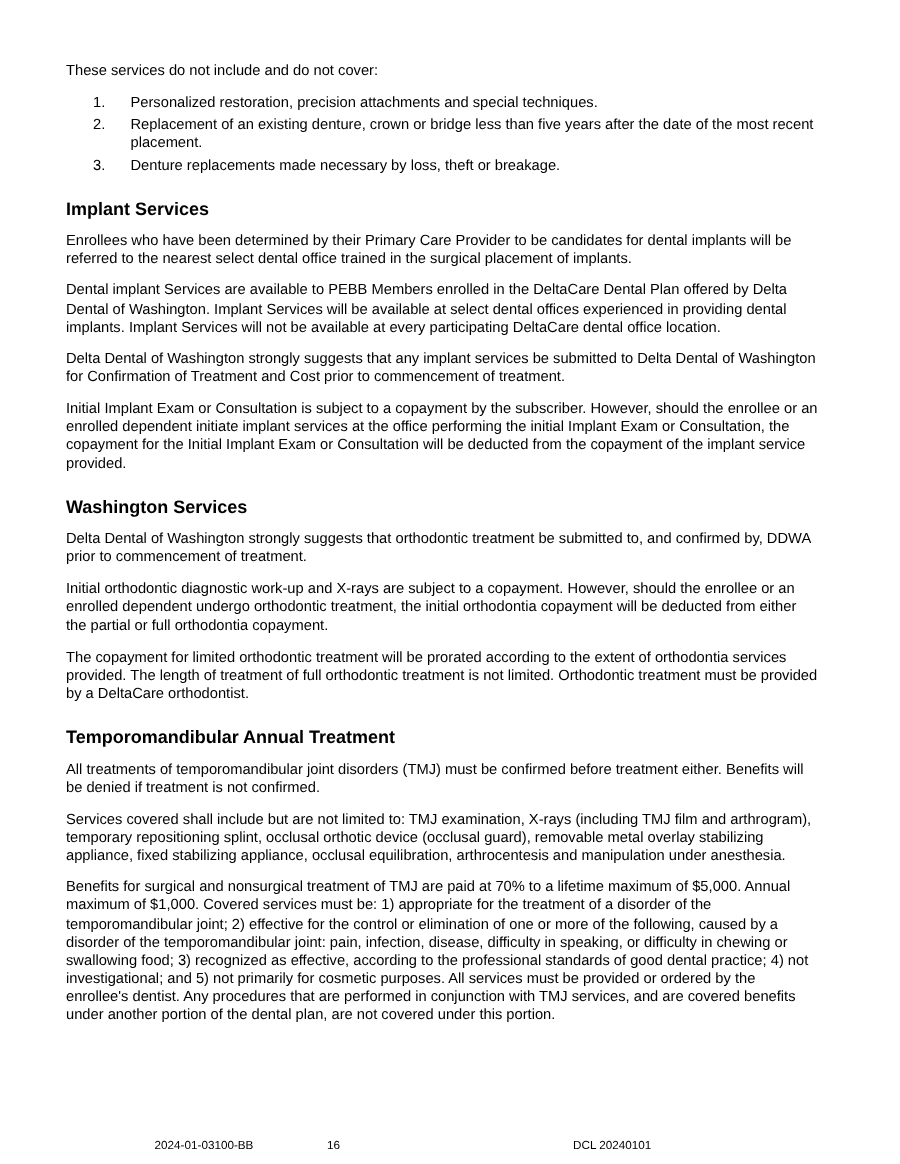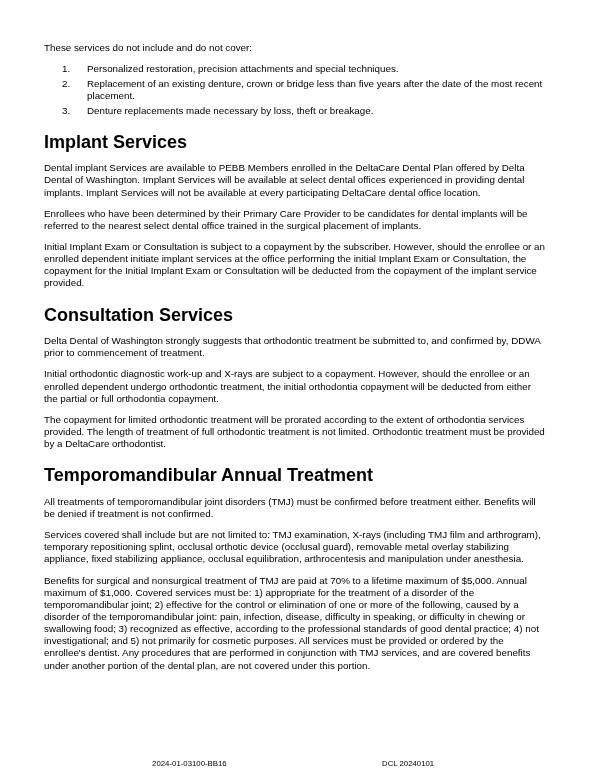--- a/index.html
+++ b/index.html
@@ -36,36 +36,36 @@
   }
   .num-item .num {
     flex: none;
     width: 25px;
     margin-left: 18px;
   }
   .num-item .txt {
     flex: 1;
   }
   h2 {
-    font-size: 18px;
+    font-size: 12px;
     font-weight: bold;
     margin: 15px 0 9px 0;
     line-height: 1.2;
   }
   section { margin: 0; padding: 0; }
   .footer {
     position: absolute;
     left: 54px;
     right: 54px;
     bottom: 8px;
     display: flex;
     font-size: 7.8px;
     line-height: 1;
   }
-  .footer .f-left  { flex: 1; text-align: right; }
+  .footer .f-left  { flex: 1; text-align: center; }
   .footer .f-center{ flex: 1; text-align: left; }
   .footer .f-right { flex: 1; text-align: left; }
 </style>
 </head>
 <body>
 
 <div class="content">
 
   <p class="intro">These services do not include and do not cover:</p>
 
@@ -79,27 +79,28 @@
       <span class="txt">Replacement of an existing denture, crown or bridge less than five years after the date of the most recent placement.</span>
     </div>
     <div class="num-item">
       <span class="num">3.</span>
       <span class="txt">Denture replacements made necessary by loss, theft or breakage.</span>
     </div>
   </div>
 
   <section>
     <h2>Implant Services</h2>
+    <p>Enrollees who have been determined by their Primary Care Provider to be candidates for dental implants will be referred to the nearest select dental office trained in the surgical placement of implants.</p>
     <p>Dental implant Services are available to PEBB Members enrolled in the DeltaCare Dental Plan offered by Delta Dental of Washington. Implant Services will be available at select dental offices experienced in providing dental implants. Implant Services will not be available at every participating DeltaCare dental office location.</p>
-    <p>Enrollees who have been determined by their Primary Care Provider to be candidates for dental implants will be referred to the nearest select dental office trained in the surgical placement of implants.</p>
+    <p>Delta Dental of Washington strongly suggests that any implant services be submitted to Delta Dental of Washington for Confirmation of Treatment and Cost prior to commencement of treatment.</p>
     <p>Initial Implant Exam or Consultation is subject to a copayment by the subscriber. However, should the enrollee or an enrolled dependent initiate implant services at the office performing the initial Implant Exam or Consultation, the copayment for the Initial Implant Exam or Consultation will be deducted from the copayment of the implant service provided.</p>
   </section>
 
   <section>
-    <h2>Consultation Services</h2>
+    <h2>Washington Services</h2>
     <p>Delta Dental of Washington strongly suggests that orthodontic treatment be submitted to, and confirmed by, DDWA prior to commencement of treatment.</p>
     <p>Initial orthodontic diagnostic work-up and X-rays are subject to a copayment. However, should the enrollee or an enrolled dependent undergo orthodontic treatment, the initial orthodontia copayment will be deducted from either the partial or full orthodontia copayment.</p>
     <p>The copayment for limited orthodontic treatment will be prorated according to the extent of orthodontia services provided. The length of treatment of full orthodontic treatment is not limited. Orthodontic treatment must be provided by a DeltaCare orthodontist.</p>
   </section>
 
   <section>
     <h2>Temporomandibular Annual Treatment</h2>
     <p>All treatments of temporomandibular joint disorders (TMJ) must be confirmed before treatment either. Benefits will be denied if treatment is not confirmed.</p>
     <p>Services covered shall include but are not limited to: TMJ examination, X-rays (including TMJ film and arthrogram), temporary repositioning splint, occlusal orthotic device (occlusal guard), removable metal overlay stabilizing appliance, fixed stabilizing appliance, occlusal equilibration, arthrocentesis and manipulation under anesthesia.</p>
     <p>Benefits for surgical and nonsurgical treatment of TMJ are paid at 70% to a lifetime maximum of $5,000. Annual maximum of $1,000. Covered services must be: 1) appropriate for the treatment of a disorder of the temporomandibular joint; 2) effective for the control or elimination of one or more of the following, caused by a disorder of the temporomandibular joint: pain, infection, disease, difficulty in speaking, or difficulty in chewing or swallowing food; 3) recognized as effective, according to the professional standards of good dental practice; 4) not investigational; and 5) not primarily for cosmetic purposes. All services must be provided or ordered by the enrollee's dentist. Any procedures that are performed in conjunction with TMJ services, and are covered benefits under another portion of the dental plan, are not covered under this portion.</p>

